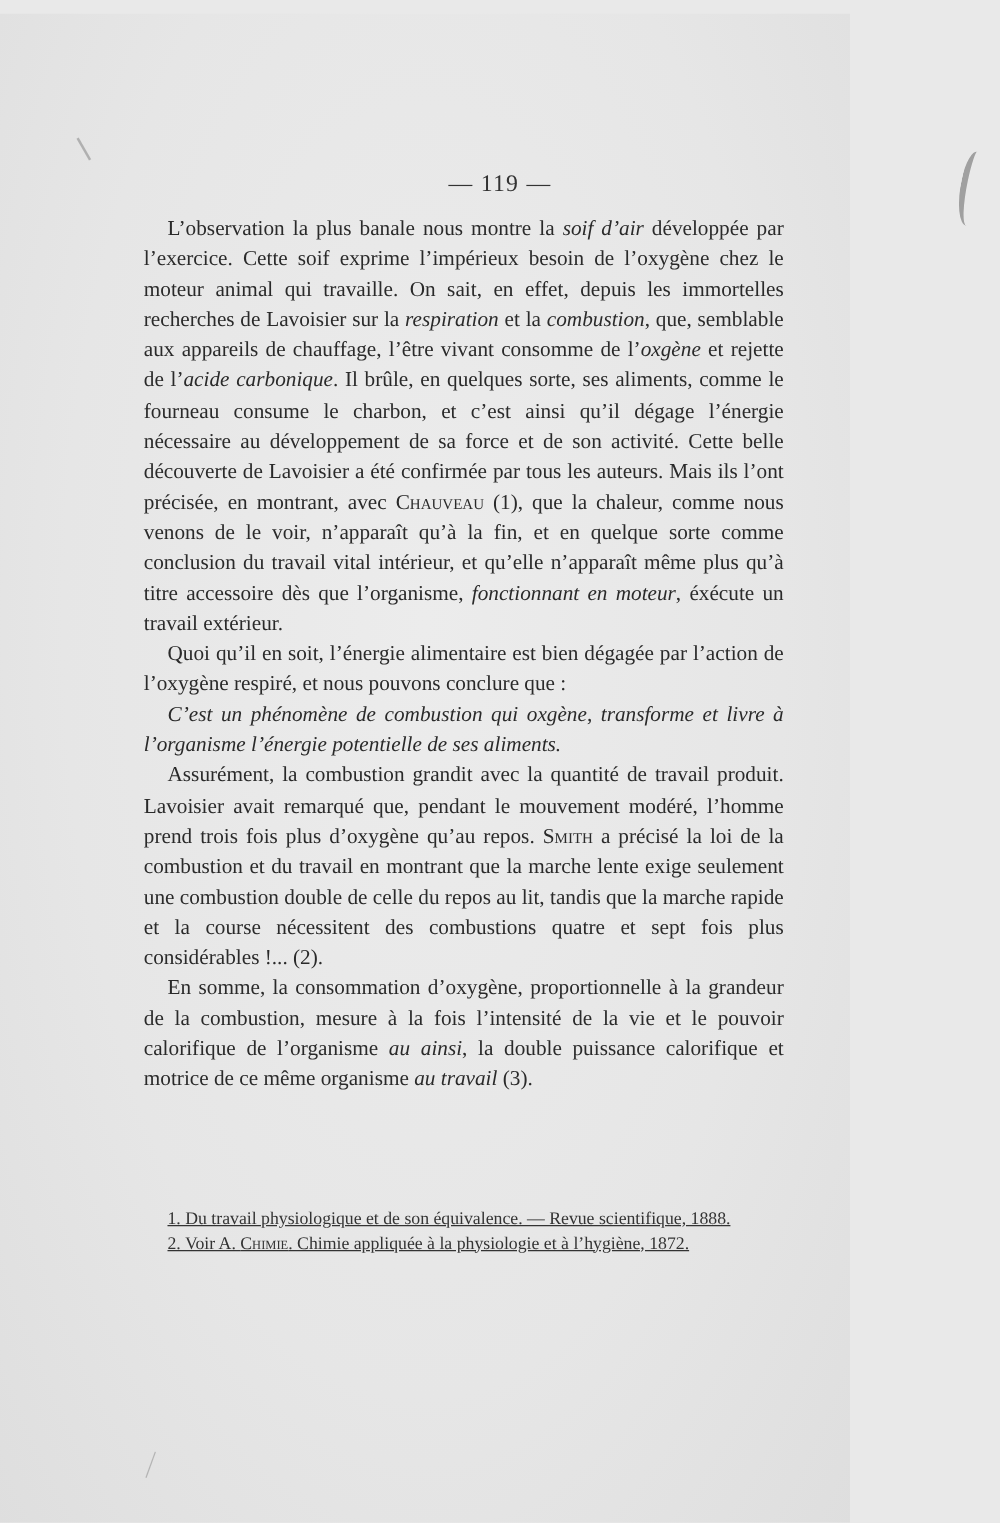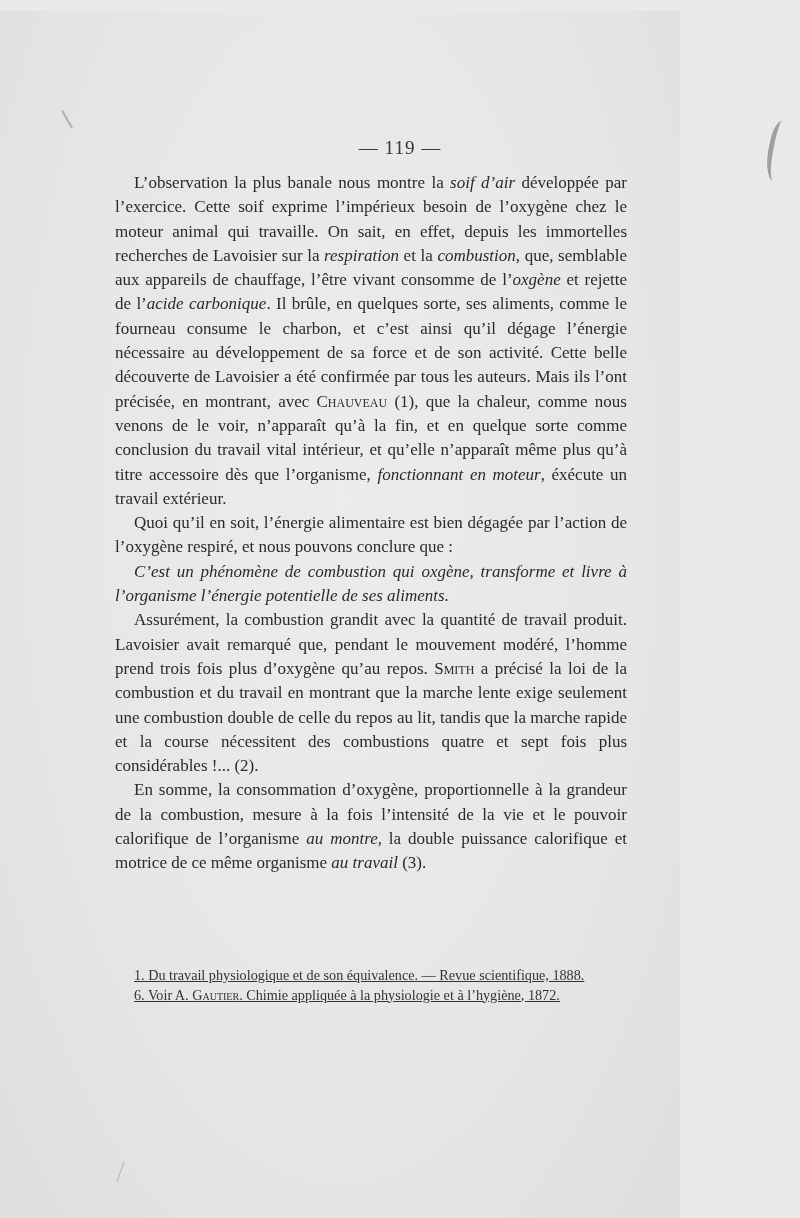--- a/index.html
+++ b/index.html
@@ -54,20 +54,20 @@
   <div class="scan-mark2"></div>
   <div class="scan-mark3"></div>
 
   <div class="page-number">— 119 —</div>
 
   <div class="body-text">
     <p><span>L’observation la plus banale nous montre la </span><i>soif d’air</i><span> développée par l’exercice. Cette soif exprime l’impérieux besoin de l’oxygène chez le moteur animal qui travaille. On sait, en effet, depuis les immortelles recherches de Lavoisier sur la </span><i>respiration</i><span> et la </span><i>combustion</i><span>, que, semblable aux appareils de chauffage, l’être vivant consomme de l’</span><i>oxgène</i><span> et rejette de l’</span><i>acide carbonique</i><span>. Il brûle, en quelques sorte, ses aliments, comme le fourneau consume le charbon, et c’est ainsi qu’il dégage l’énergie nécessaire au développement de sa force et de son activité. Cette belle découverte de Lavoisier a été confirmée par tous les auteurs. Mais ils l’ont précisée, en montrant, avec </span><span class="sc">Chauveau</span><span> (1), que la chaleur, comme nous venons de le voir, n’apparaît qu’à la fin, et en quelque sorte comme conclusion du travail vital intérieur, et qu’elle n’apparaît même plus qu’à titre accessoire dès que l’organisme, </span><i>fonctionnant en moteur</i><span>, éxécute un travail extérieur.</span></p>
     <p><span>Quoi qu’il en soit, l’énergie alimentaire est bien dégagée par l’action de l’oxygène respiré, et nous pouvons conclure que :</span></p>
     <p class="italic-para"><i>C’est un phénomène de combustion qui oxgène, transforme et livre à l’organisme l’énergie potentielle de ses aliments.</i></p>
     <p><span>Assurément, la combustion grandit avec la quantité de travail produit. Lavoisier avait remarqué que, pendant le mouvement modéré, l’homme prend trois fois plus d’oxygène qu’au repos. </span><span class="sc">Smith</span><span> a précisé la loi de la combustion et du travail en montrant que la marche lente exige seulement une combustion double de celle du repos au lit, tandis que la marche rapide et la course nécessitent des combustions quatre et sept fois plus considérables !... (2).</span></p>
-    <p><span>En somme, la consommation d’oxygène, proportionnelle à la grandeur de la combustion, mesure à la fois l’intensité de la vie et le pouvoir calorifique de l’organisme </span><i>au montre</i><span>, la double puissance calorifique et motrice de ce même organisme </span><i>au travail</i><span> (3).</span></p>
+    <p><span>En somme, la consommation d’oxygène, proportionnelle à la grandeur de la combustion, mesure à la fois l’intensité de la vie et le pouvoir calorifique de l’organisme </span><i>au ainsi</i><span>, la double puissance calorifique et motrice de ce même organisme </span><i>au travail</i><span> (3).</span></p>
   </div>
 
   <div class="footnotes">
     <p><span>1. Du travail physiologique et de son équivalence. — Revue scientifique, 1888.</span></p>
-    <p><span>6. Voir A. </span><span class="sc">Gautier</span><span>. Chimie appliquée à la physiologie et à l’hygiène, 1872.</span></p>
+    <p><span>2. Voir A. </span><span class="sc">Chimie</span><span>. Chimie appliquée à la physiologie et à l’hygiène, 1872.</span></p>
   </div>
 </div>
 
 </body></html>

